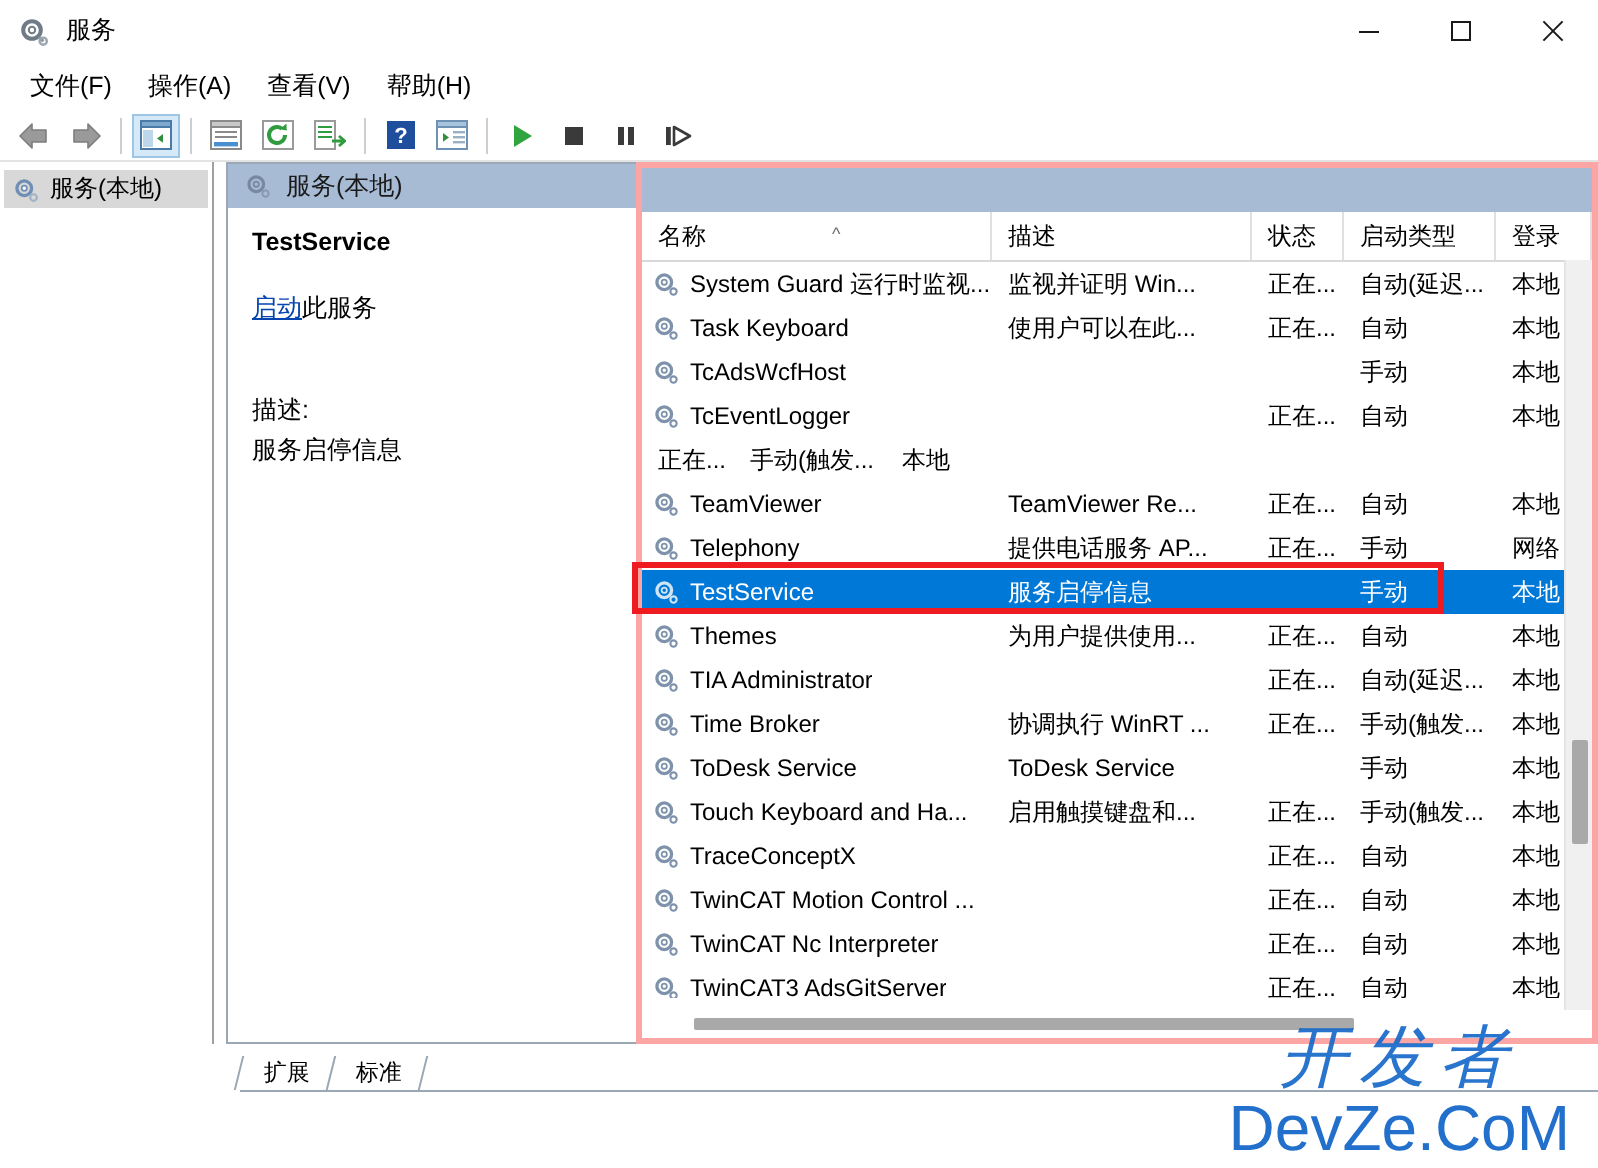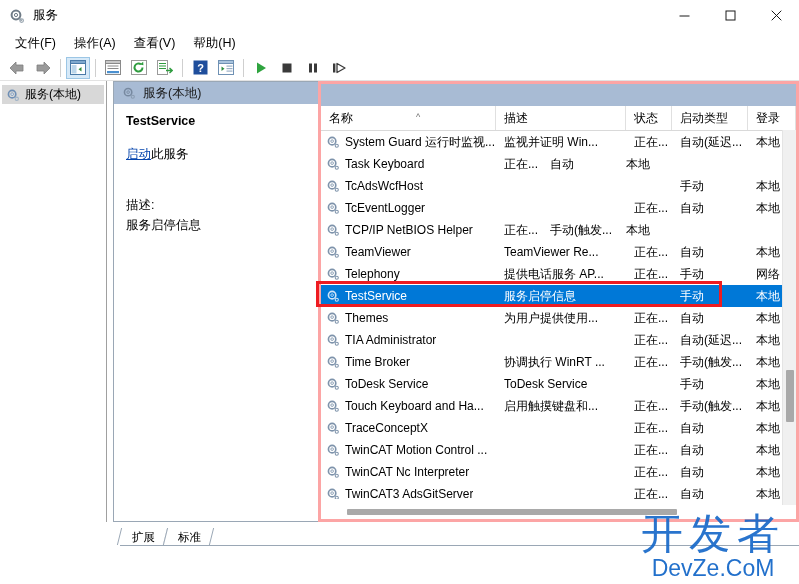--- a/index.html
+++ b/index.html
@@ -318,29 +318,30 @@
   .watermark {
     position: absolute;
     right: 14px;
     bottom: 4px;
     text-align: center;
     pointer-events: none;
     z-index: 40;
     line-height: 1;
   }
   .wm-cn {
-    font-size: 42px;
+    font-size: 34px;
     color: #1769c9;
     letter-spacing: 6px;
     font-weight: 500;
     opacity: 0.92;
     white-space: nowrap;
+    font-style: italic;
   }
   .wm-en {
-    font-size: 23px;
+    font-size: 32px;
     color: #1769c9;
     letter-spacing: 0px;
     opacity: 0.95;
     margin-top: 2px;
     white-space: nowrap;
   }
   .svc-icon-svg { display:block; }
 </style>
 </head>
 <body>
@@ -543,20 +544,21 @@
             <div class="cell name" style="width:175px">
               <span class="ico">
                 <svg width="14" height="14" viewBox="0 0 16 16">
                   <circle cx="7" cy="7" r="4.2" fill="none" stroke="#7e93ab" stroke-width="1.9"></circle>
                   <circle cx="7" cy="7" r="1.5" fill="#ffffff" stroke="#7e93ab" stroke-width="1"></circle>
                   <circle cx="12.3" cy="12.3" r="1.8" fill="none" stroke="#7e93ab" stroke-width="1.2"></circle>
                 </svg>
               </span>
               <span class="nm">Task Keyboard</span>
             </div>
+            <div class="cell" style="width:130px">使用户可以在此...</div>
             <div class="cell" style="width:46px">正在...</div>
             <div class="cell" style="width:76px">自动</div>
             <div class="cell" style="width:48px">本地</div>
           </div>
           <div class="row">
             <div class="cell name" style="width:175px">
               <span class="ico">
                 <svg width="14" height="14" viewBox="0 0 16 16">
                   <circle cx="7" cy="7" r="4.2" fill="none" stroke="#7e93ab" stroke-width="1.9"></circle>
                   <circle cx="7" cy="7" r="1.5" fill="#ffffff" stroke="#7e93ab" stroke-width="1"></circle>
@@ -580,30 +582,20 @@
                 </svg>
               </span>
               <span class="nm">TcEventLogger</span>
             </div>
             <div class="cell" style="width:130px"></div>
             <div class="cell" style="width:46px">正在...</div>
             <div class="cell" style="width:76px">自动</div>
             <div class="cell" style="width:48px">本地</div>
           </div>
           <div class="row">
-            <div class="cell name" style="width:175px">
-              <span class="ico">
-                <svg width="14" height="14" viewBox="0 0 16 16">
-                  <circle cx="7" cy="7" r="4.2" fill="none" stroke="#7e93ab" stroke-width="1.9"></circle>
-                  <circle cx="7" cy="7" r="1.5" fill="#ffffff" stroke="#7e93ab" stroke-width="1"></circle>
-                  <circle cx="12.3" cy="12.3" r="1.8" fill="none" stroke="#7e93ab" stroke-width="1.2"></circle>
-                </svg>
-              </span>
-              <span class="nm">TCP/IP NetBIOS Helper</span>
-            </div>
             <div class="cell" style="width:46px">正在...</div>
             <div class="cell" style="width:76px">手动(触发...</div>
             <div class="cell" style="width:48px">本地</div>
           </div>
           <div class="row">
             <div class="cell name" style="width:175px">
               <span class="ico">
                 <svg width="14" height="14" viewBox="0 0 16 16">
                   <circle cx="7" cy="7" r="4.2" fill="none" stroke="#7e93ab" stroke-width="1.9"></circle>
                   <circle cx="7" cy="7" r="1.5" fill="#ffffff" stroke="#7e93ab" stroke-width="1"></circle>

